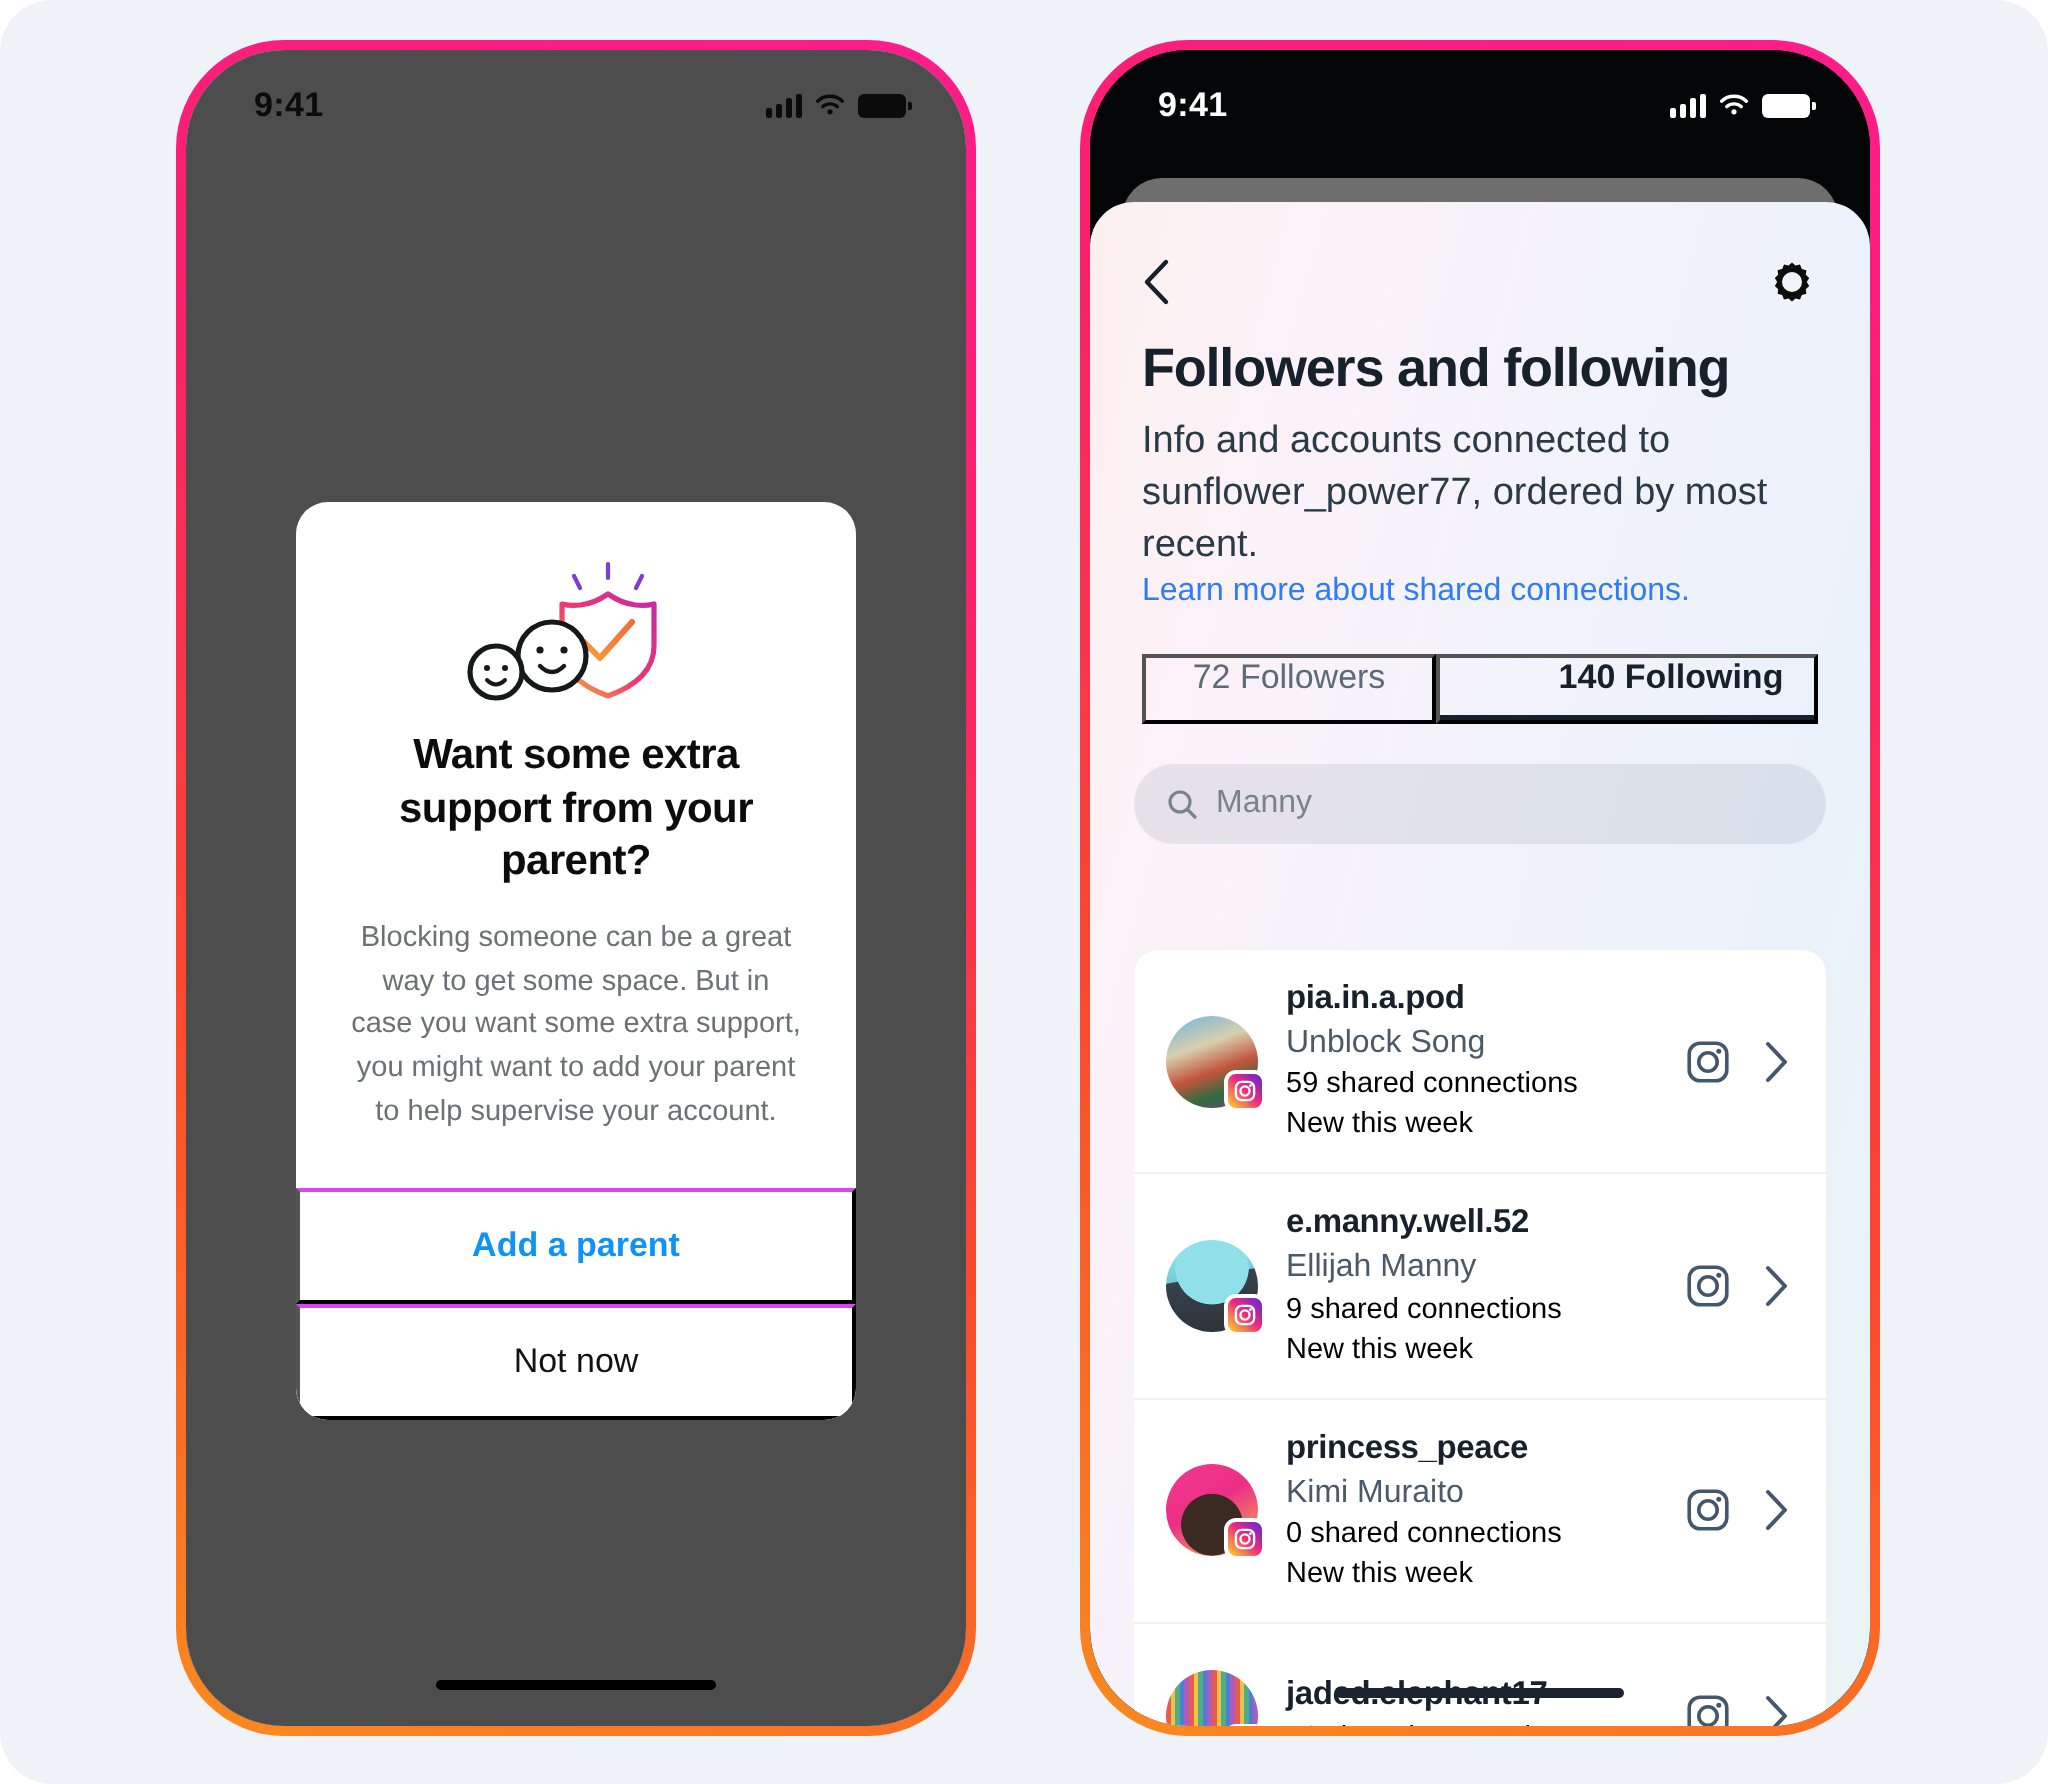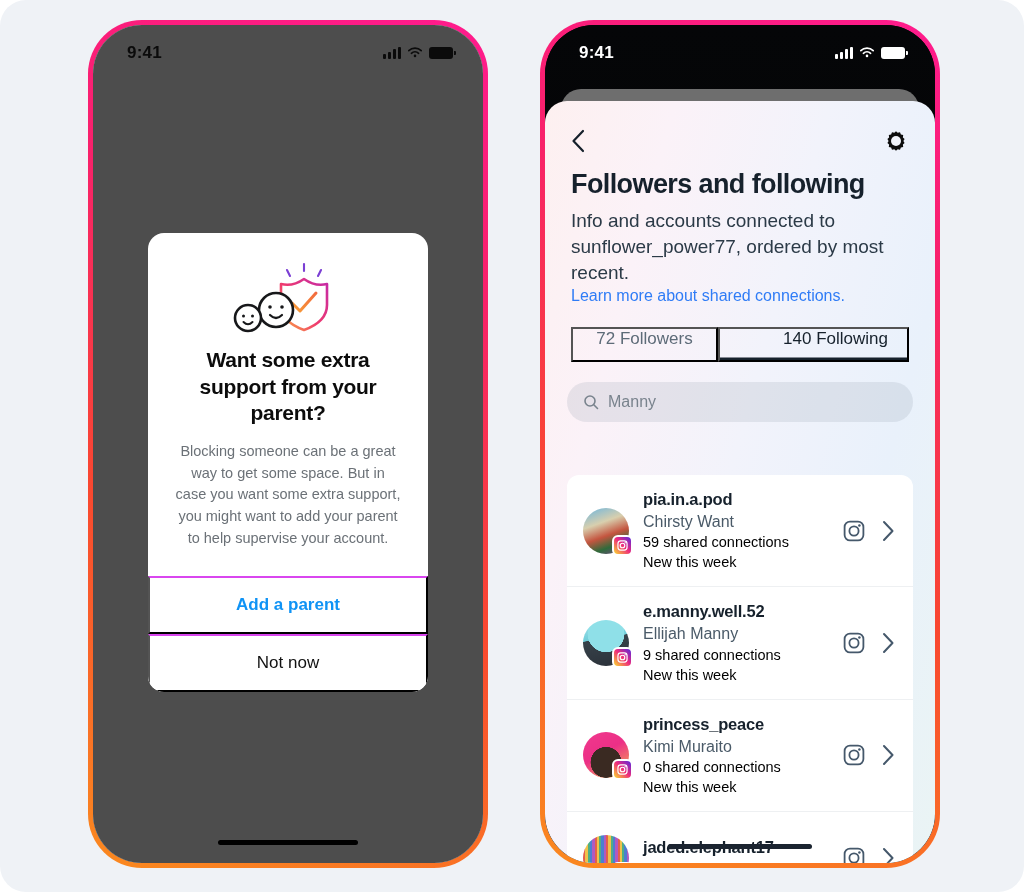--- a/index.html
+++ b/index.html
@@ -118,21 +118,21 @@
   .unblock-btn {
     border: 1px solid rgba(0,0,0,.22); border-radius: 9px;
     padding: 10px 22px; font-size: 16px; color: #121212;
     background: transparent;
     font-family: inherit;
   }
 
   
   .modal {
     position: absolute; left: 50%; transform: translateX(-50%);
-    top: 208px; width: 280px;
+    top: 226px; width: 280px;
     background: #fff; border-radius: 16px; overflow: hidden;
   }
   .modal-body { padding: 28px 22px 26px; text-align: center; }
   .illus { width: 120px; height: 76px; margin: 0 auto 10px; display: block; }
   .modal-title {
     font-size: 21px; font-weight: bold; color: #0c0c0c;
     line-height: 1.27; letter-spacing: -.3px; margin: 2px 8px 14px;
   }
   .modal-text {
     font-size: 14.5px; color: #6b7177; line-height: 1.5; margin: 0 4px;
@@ -190,21 +190,21 @@
     line-height: 1.36; text-decoration: none;
   }
 
   .tabs { display: flex; margin-top: 20px; }
   .tab {
     flex: 1; text-align: center; padding-bottom: 11px;
     font-size: 17px; color: #5d6b78;
     background: transparent; font-family: inherit;
   }
   .tab.active {
-    color: #16212c; font-weight: normal;
+    color: #16212c; font-weight: bold;
     box-shadow: inset 0 -2.5px 0 0 #16212c;
     padding-left: 44px;
   }
 
   .searchbar {
     margin: 20px 22px 14px;
     height: 40px; border-radius: 20px;
     background: rgba(123,137,153,.16);
     display: flex; align-items: center; gap: 9px; padding: 0 16px;
   }
@@ -398,21 +398,21 @@
                   <span class="ig-badge">
                     <svg width="11" height="11" viewBox="0 0 14 14">
                       <rect x="1.2" y="1.2" width="11.6" height="11.6" rx="3.6" fill="none" stroke="#fff" stroke-width="1.5"></rect>
                       <circle cx="7" cy="7" r="2.9" fill="none" stroke="#fff" stroke-width="1.5"></circle>
                       <circle cx="10.4" cy="3.6" r="0.9" fill="#fff"></circle>
                     </svg>
                   </span>
                 </div>
                 <div class="row-info">
                   <div class="row-user">pia.in.a.pod</div>
-                  <div class="row-name">Chirsty Want</div>
+                  <div class="row-name">Unblock Song</div>
                   <div class="row-meta">59 shared connections</div>
                   <div class="row-meta">New this week</div>
                 </div>
                 <div class="row-actions">
                   <svg width="24" height="24" viewBox="0 0 24 24">
                     <rect x="2.6" y="2.6" width="18.8" height="18.8" rx="5.4" fill="none" stroke="#45586b" stroke-width="1.8"></rect>
                     <circle cx="12" cy="12" r="4.6" fill="none" stroke="#45586b" stroke-width="1.8"></circle>
                     <circle cx="17.4" cy="6.6" r="1.25" fill="#45586b"></circle>
                   </svg>
                   <svg width="13" height="22" viewBox="0 0 13 22">

